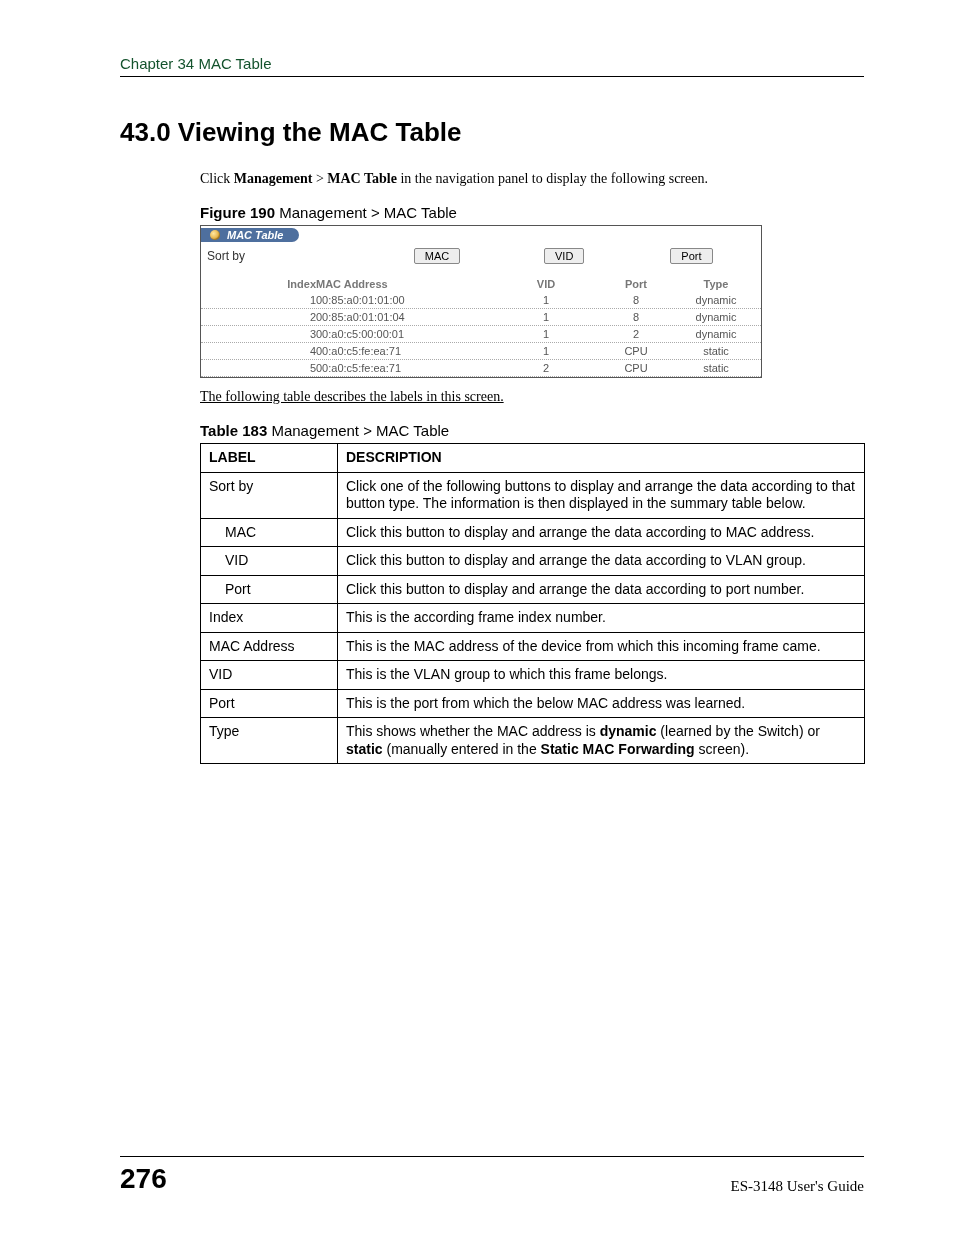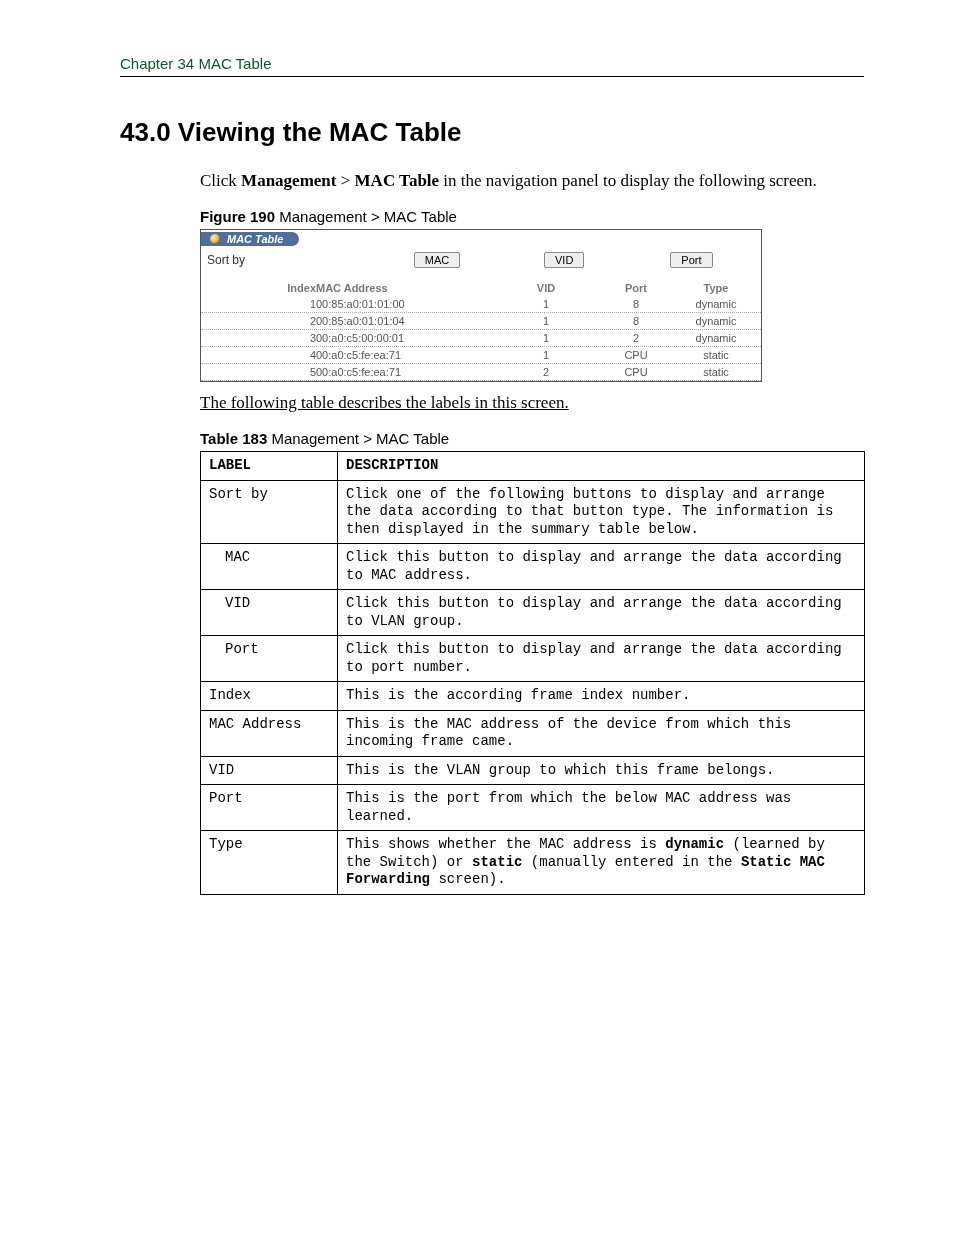--- a/index.html
+++ b/index.html
@@ -25,21 +25,21 @@
     margin-bottom: 40px;
   }
   .section-heading {
     font-family: Arial, Helvetica, sans-serif;
     font-size: 26px;
     font-weight: bold;
     margin: 0 0 22px 0;
   }
   .body-text {
     margin: 8px 0 16px 80px;
-    font-size: 17px;
+    font-size: 14px;
     line-height: 1.3;
   }
   .body-text b { font-weight: bold; }
   .caption {
     font-family: Arial, Helvetica, sans-serif;
     font-size: 15px;
     margin: 6px 0 4px 80px;
   }
   .caption b { font-weight: bold; }
 
@@ -101,21 +101,21 @@
   .c-vid   { width:100px; text-align:center;}
   .c-port  { width:80px;  text-align:center;}
   .c-type  { width:80px;  text-align:center;}
   .fig-headrow > div, .fig-datarow > div { padding: 2px 0;}
 
   
   table.desc {
     margin-left: 80px;
     border-collapse: collapse;
     width: 665px;
-    font-family: Liberation Mono, monospace;
+    font-family: Liberation Sans, sans-serif;
     font-size: 14px;
   }
   table.desc th, table.desc td {
     border: 1px solid #000;
     padding: 5px 8px;
     text-align: left;
     vertical-align: top;
     line-height: 1.25;
   }
   table.desc th {
@@ -267,14 +267,18 @@
           <td>Port</td>
           <td>This is the port from which the below MAC address was learned.</td>
         </tr>
         <tr>
           <td>Type</td>
           <td>This shows whether the MAC address is <b>dynamic</b> (learned by the Switch) or <b>static</b> (manually entered in the <b>Static MAC Forwarding</b> screen).</td>
         </tr>
       </tbody>
   </table>
 
+  <div class="footer">
+    <div class="pagenum">276</div>
+    <div class="guide">ES-3148 User's Guide</div>
+  </div>
 
 </div>
 
 </body></html>

